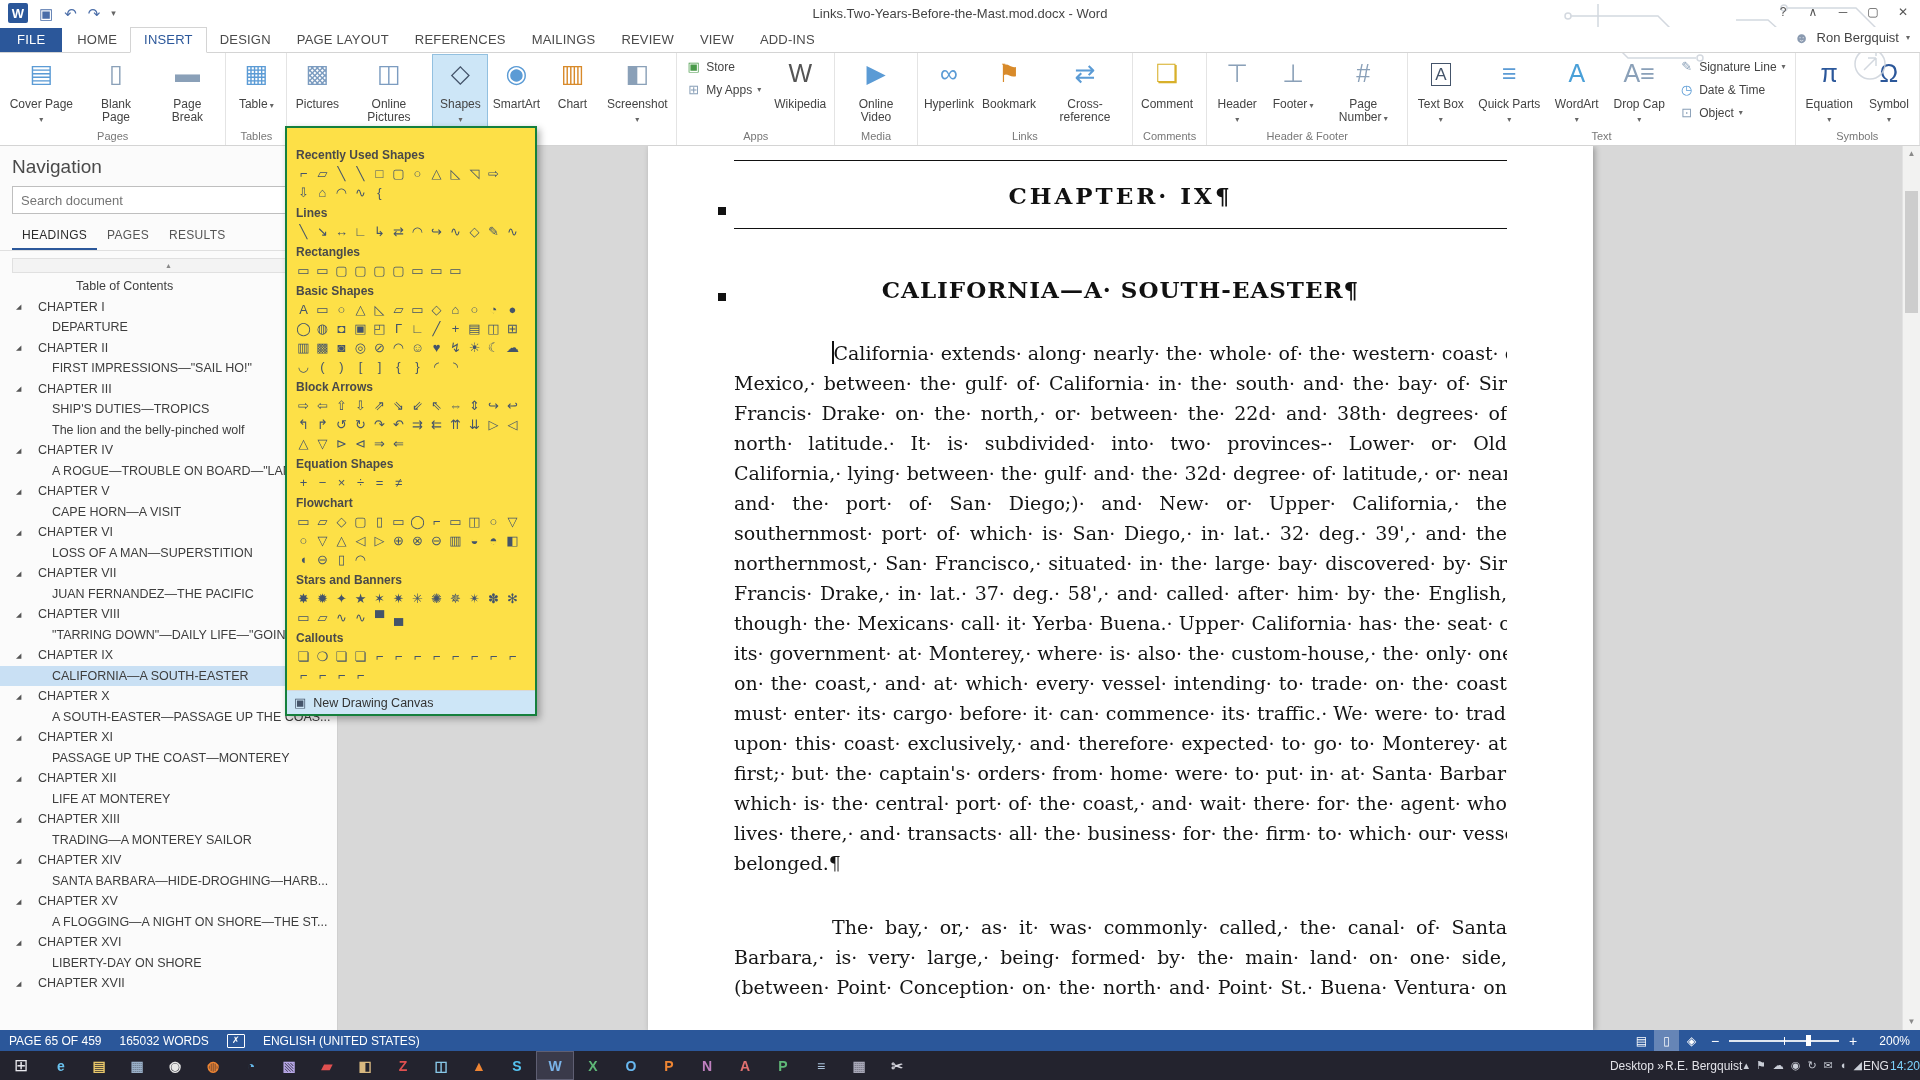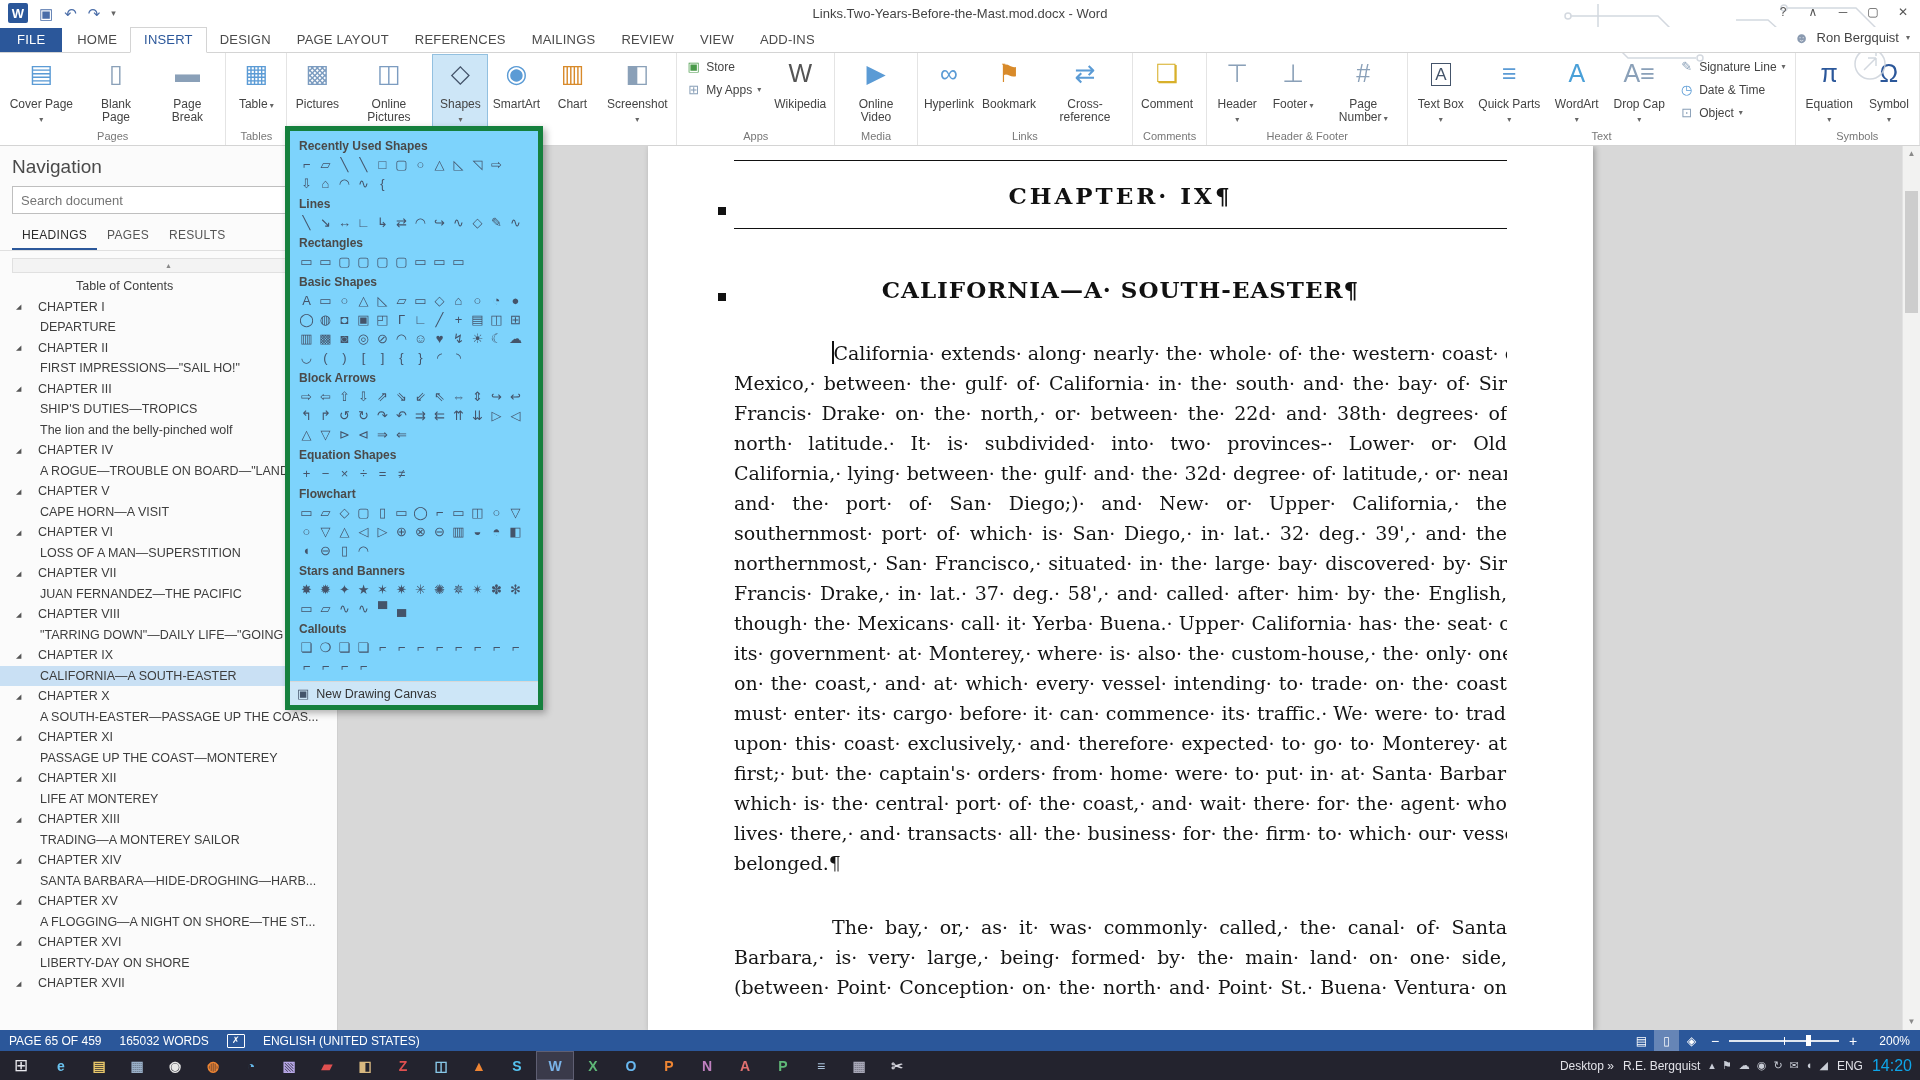--- a/index.html
+++ b/index.html
@@ -35,21 +35,21 @@
   .lbtn .ric{font-size:25px;line-height:29px;height:31px}
   .ric.boxed{font-size:17px;line-height:19px;height:auto;border:1px solid currentColor;padding:1px 3px;margin:4px 0}
   .rlbl{font-size:12px;color:#444;text-align:center;line-height:13px;margin-top:8px}
   .caret{font-size:8px;color:#666}
   .lbtn.pressed{background:#cde6f7;border:1px solid #92c0e0}
   .rstack{display:flex;flex-direction:column;justify-content:flex-start;padding:3px 4px;gap:4px}
   .sbtn{display:flex;align-items:center;gap:5px;font-size:12px;color:#444;padding:2px 3px;white-space:nowrap}
   .sic{font-size:13px;width:15px;text-align:center}
 
   
-  .shapesmenu{position:absolute;left:285px;top:126px;width:248px;background:#7dd3fc;border:5px solid #15803d;box-shadow:3px 3px 7px rgba(0,0,0,.3);z-index:50;padding:4px 0 0}
+  .shapesmenu{position:absolute;left:285px;top:126px;width:248px;background:#fde047;border:2px solid #15803d;box-shadow:3px 3px 7px rgba(0,0,0,.3);z-index:50;padding:16px 0 0}
   .ssect{padding:0 7px}
   .stitle{font-size:12px;font-weight:bold;color:#4a4a4a;padding:4px 2px 2px}
   .srow{display:flex;height:19px}
   .scell{width:19px;height:19px;display:flex;align-items:center;justify-content:center;font-size:13px;color:#44546a}
   .smfooter{margin-top:5px;border-top:1px solid #d8d8d8;padding:4px 7px;display:flex;align-items:center;gap:7px;font-size:12.5px;color:#333;background:#cde6f7}
   .smficon{color:#44546a;font-size:13px}
 
   
   .content{position:absolute;left:0;right:0;top:145px;bottom:21px;display:flex;overflow:hidden}
 
@@ -61,21 +61,21 @@
   .nsearch{margin:3px 12px 9px;background:#fff;border:1px solid #bfbfbf;height:26px;display:flex;align-items:center}
   .nsearch input{flex:1;border:none;outline:none;font-size:13px;color:#444;padding:0 8px;background:transparent;font-family:"Liberation Sans",sans-serif}
   .mag{width:28px;display:flex;align-items:center;justify-content:center}
   .ntabs{display:flex;padding:0 12px;border-bottom:1px solid #e0e0e0}
   .ntab{font-size:12px;color:#555;padding:5px 10px 6px;letter-spacing:.3px}
   .ntab.active{color:#2b2b2b;font-weight:normal;border-bottom:2px solid #2b579a}
   .ntopstrip{margin:7px 12px 0;border:1px solid #e0e0e0;background:#f3f3f3;height:13px;display:flex;align-items:center;justify-content:center;font-size:7px;color:#888}
   .nlist{flex:1;overflow:hidden;padding-top:3px}
   .nitem{height:20.5px;display:flex;align-items:center;font-size:12.5px;color:#3d3d3d;padding-left:38px;position:relative;white-space:nowrap;overflow:hidden}
   .nitem .tri{position:absolute;left:16px;top:6.5px;font-size:7px;color:#555}
-  .nitem.l1{padding-left:40px}
+  .nitem.l1{padding-left:52px}
   .nitem.l2{padding-left:76px}
   .nitem.sel{background:#c9e0f4}
 
   
   .docarea{flex:1;position:relative;background:#d8d8d8;overflow:hidden}
   .page{position:absolute;left:310px;top:0;width:945px;height:885px;background:#fff;box-shadow:2px 2px 6px rgba(0,0,0,.3)}
   .ptext{position:absolute;left:86px;right:86px;top:0;bottom:0}
   .chapbox{margin-top:15px;border-top:1.5px solid #111;border-bottom:1.5px solid #111;padding:21px 0 19px;text-align:center;font-family:"DejaVu Serif",serif;font-weight:bold;font-size:23px;letter-spacing:3px;color:#111}
   .sechead{margin-top:47px;text-align:center;font-family:"DejaVu Serif",serif;font-weight:bold;font-size:23px;letter-spacing:1px;color:#111}
   .docbody{margin-top:35px;font-family:"DejaVu Serif",serif;font-size:19px;color:#151515}
@@ -107,25 +107,25 @@
   .ztrack{width:110px;height:2px;background:rgba(255,255,255,.85);position:relative;margin:0 3px}
   .znotch{position:absolute;left:50%;top:-3px;width:1px;height:8px;background:#fff}
   .zthumb{position:absolute;left:70%;top:-5px;width:5px;height:11px;background:#fff}
   .zpct{width:46px;text-align:right;padding-right:10px}
 
   
   .taskbar{position:absolute;left:0;right:0;bottom:0;height:29px;background:#23232e;display:flex;align-items:center;z-index:100}
   .tstart{width:42px;height:29px;display:flex;align-items:center;justify-content:center;color:#e8e8ee;font-size:17px}
   .tapp{width:38px;height:29px;display:flex;align-items:center;justify-content:center;font-size:14px;font-weight:bold}
   .tapp.active{background:#3a3a4a;box-shadow:inset 0 0 0 1px #5f5f73}
-  .tright{margin-left:auto;display:flex;align-items:center;gap:9px;padding-right:8px;color:#e2e2e8;font-size:12px}
+  .tright{margin-left:auto;display:flex;align-items:center;gap:1px;padding-right:0;color:#e2e2e8;font-size:12px}
   .tlabel{white-space:nowrap}
   .tray{display:flex;gap:7px;font-size:11px;color:#c9cdd6}
   .tico{display:inline-block}
-  .tclock{font-size:16px;color:#0ea5e9}
+  .tclock{font-size:12px;color:#7dd3fc}
 </style>
 </head>
 <body>
 
 <div class="win">
 
   <div class="titlebar">
     <svg class="circuit" width="380" height="92" viewBox="0 0 380 92" fill="none" stroke="#ccd2da" stroke-width="1.5">
       <circle cx="28" cy="16" r="3"></circle>
         <path d="M31 16 H118 L148 46 H216"></path>

